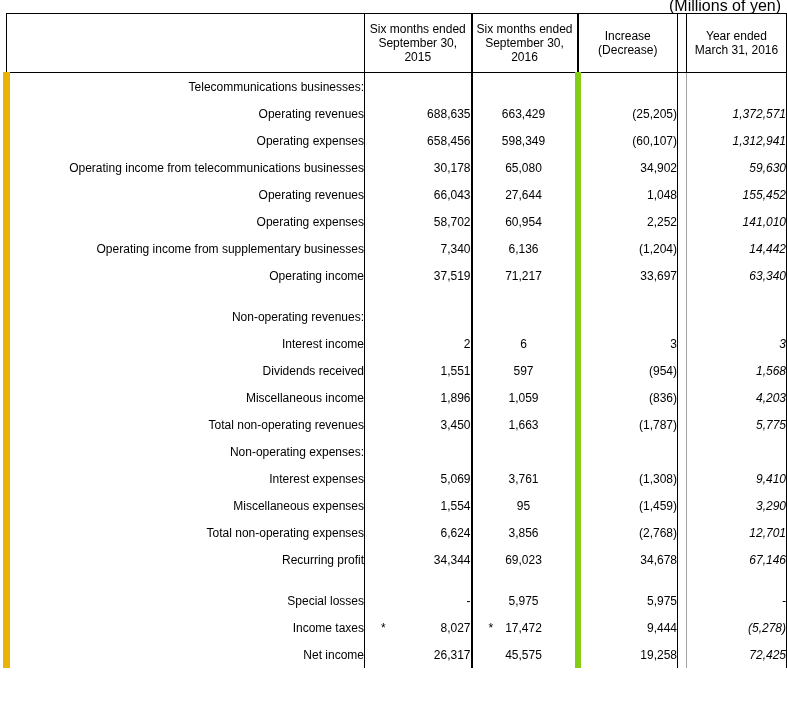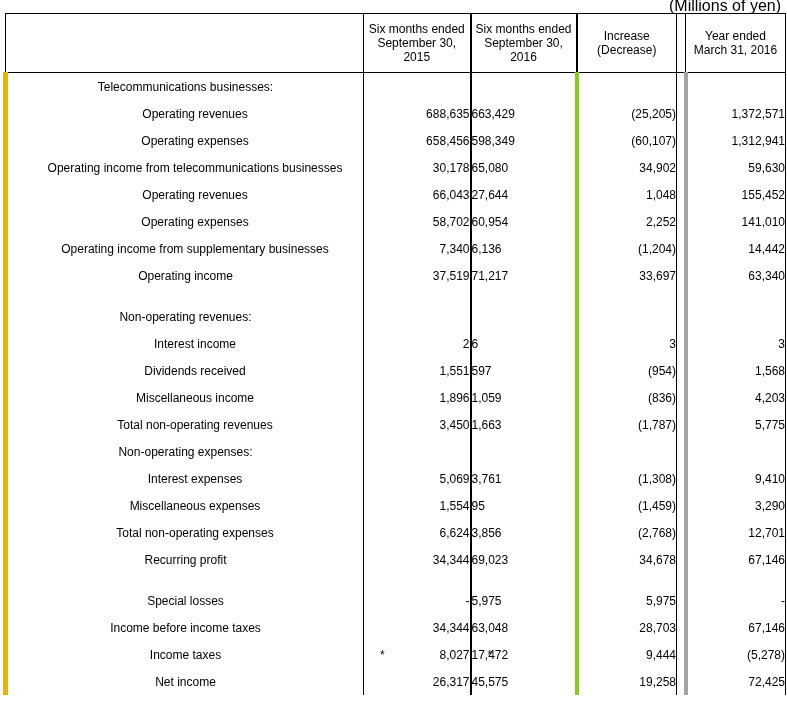--- a/index.html
+++ b/index.html
@@ -98,55 +98,56 @@
   }
   .h-line { display: block; }
 
   
   tr.data-row td, tr.spacer-row td {
     height: 27px;
   }
   tr.spacer-row td { height: 14px; }
 
   td.t-label {
-    border-left: 5px solid #eab308;
-    border-right: 1px solid #000;
-    text-align: center;
+    border-left: 7px solid #eab308;
+    border-right: 1px solid #000;
+    text-align: right;
     padding-left: 5px;
     white-space: nowrap;
   }
   td.t-label.indent { padding-left: 19px; }
 
   td.t-a {
     border-right: 2px solid #000;
     text-align: right;
     padding-right: 8px;
     position: relative;
   }
   td.t-b {
     border-left: 2px solid #000;
-    border-right: 4px solid #84cc16;
-    text-align: left;
+    border-right: 6px solid #84cc16;
+    text-align: center;
     padding-right: 8px;
     position: relative;
   }
   td.t-c {
     border-left: 2px solid #000;
     border-right: 1px solid #000;
     text-align: right;
     padding-right: 8px;
   }
   td.t-gap {
     border: none;
   }
   td.t-d {
-    border-left: 4px solid #a3a3a3;
+    border-left: 1px solid #a3a3a3;
     border-right: 1px solid #000;
     text-align: right;
     padding-right: 8px;
+    font-style: italic;
   }
 
   
   .ast {
     position: absolute;
     left: 16px;
     top: 50%;
     transform: translateY(-50%);
     font-size: 12px;
     line-height: 12px;
@@ -356,28 +357,20 @@
           </tr>
           <tr class="data-row">
             <td class="t-label">Special losses</td>
             <td class="t-a"><span class="nowrap">-</span></td>
             <td class="t-b"><span class="nowrap">5,975</span></td>
             <td class="t-c">5,975</td>
             <td class="t-gap"></td>
             <td class="t-d">-</td>
           </tr>
           <tr class="data-row">
-            <td class="t-label">Income before income taxes</td>
-            <td class="t-a"><span class="nowrap">34,344</span></td>
-            <td class="t-b"><span class="nowrap">63,048</span></td>
-            <td class="t-c">28,703</td>
-            <td class="t-gap"></td>
-            <td class="t-d">67,146</td>
-          </tr>
-          <tr class="data-row">
             <td class="t-label">Income taxes</td>
             <td class="t-a"><span class="ast">*</span><span class="nowrap">8,027</span></td>
             <td class="t-b"><span class="ast">*</span><span class="nowrap">17,472</span></td>
             <td class="t-c">9,444</td>
             <td class="t-gap"></td>
             <td class="t-d">(5,278)</td>
           </tr>
           <tr class="data-row">
             <td class="t-label">Net income</td>
             <td class="t-a"><span class="nowrap">26,317</span></td>

